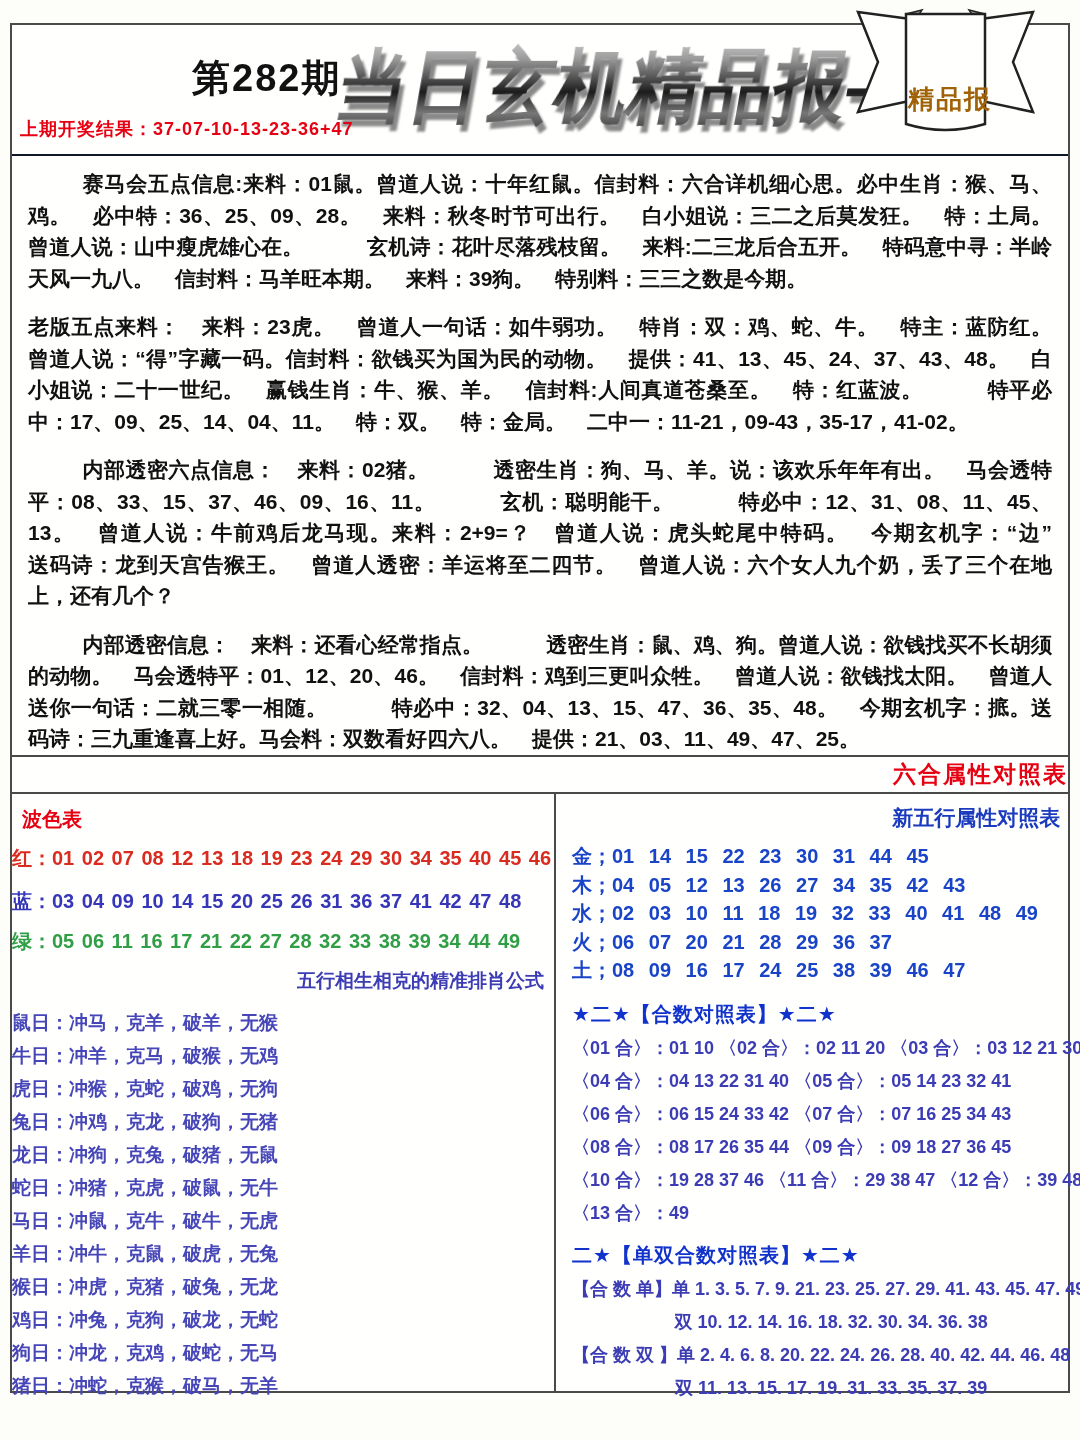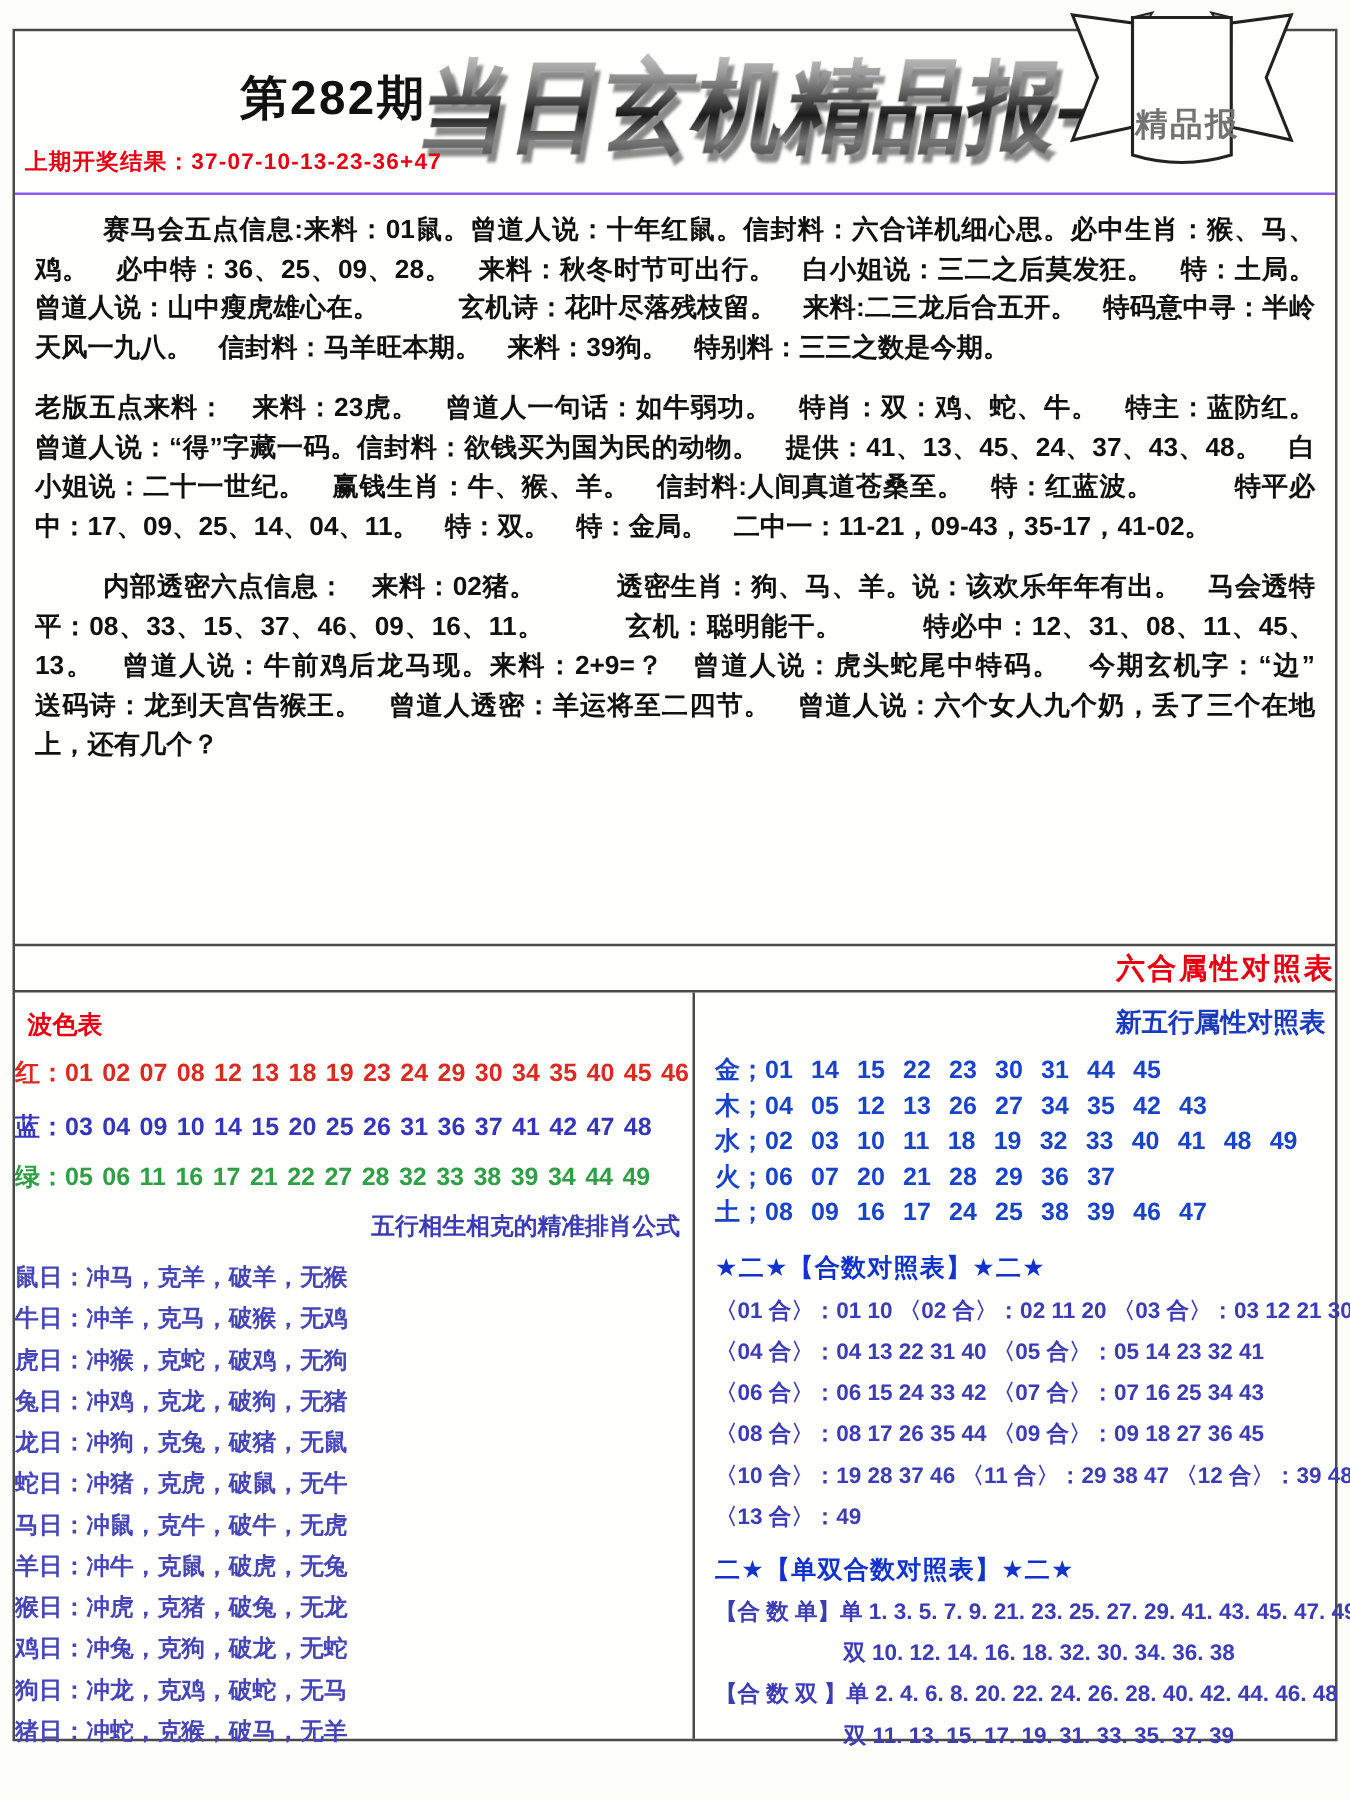--- a/index.html
+++ b/index.html
@@ -26,26 +26,26 @@
     filter:drop-shadow(5px 6px 1px rgba(40,40,40,.55));
     line-height:110px;
   }
   .lastdraw{
     position:absolute;left:8px;top:92px;font-size:18px;font-weight:800;
     color:#e60012;letter-spacing:1px;white-space:nowrap;
   }
   .ribbon{position:absolute;left:848px;top:-14px;width:195px;height:148px;}
   .ribbon-label{
     position:absolute;left:905px;top:82px;width:90px;text-align:center;
-    font-size:26px;font-weight:800;color:#737373;letter-spacing:2px;
+    font-size:26px;font-weight:800;color:#a16207;letter-spacing:2px;
   }
   
   .paras{
     position:absolute;left:0;top:129px;width:100%;height:603px;
-    border-top:2px solid #8b5cf6;border-bottom:2px solid #4a4a4a;
+    border-top:2px solid #0f172a;border-bottom:2px solid #4a4a4a;
     box-sizing:border-box;padding:12px 16px 0 16px;
   }
   .paras p{
     margin:0 0 17px 0;font-size:21px;font-weight:700;line-height:31.5px;
     text-align:justify;color:#111;
   }
   .paras p.indent{text-indent:2.6em;}
   
   .section-strip{
     position:absolute;left:0;top:732px;width:100%;height:37px;
@@ -88,20 +88,21 @@
   <div class="issue">第282期</div>
 
   <div class="title3d">当日玄机精品报—B</div>
 
   <div class="lastdraw">上期开奖结果：37-07-10-13-23-36+47</div>
 
   <div class="paras">
     <p class="indent">赛马会五点信息:来料：01鼠。曾道人说：十年红鼠。信封料：六合详机细心思。必中生肖：猴、马、鸡。　必中特：36、25、09、28。　来料：秋冬时节可出行。　白小姐说：三二之后莫发狂。　特：土局。　曾道人说：山中瘦虎雄心在。　　　玄机诗：花叶尽落残枝留。　来料:二三龙后合五开。　特码意中寻：半岭天风一九八。　信封料：马羊旺本期。　来料：39狗。　特别料：三三之数是今期。</p>
     <p>老版五点来料：　来料：23虎。　曾道人一句话：如牛弱功。　特肖：双：鸡、蛇、牛。　特主：蓝防红。　曾道人说：“得”字藏一码。信封料：欲钱买为国为民的动物。　提供：41、13、45、24、37、43、48。　白小姐说：二十一世纪。　赢钱生肖：牛、猴、羊。　信封料:人间真道苍桑至。　特：红蓝波。　　　特平必中：17、09、25、14、04、11。　特：双。　特：金局。　二中一：11-21，09-43，35-17，41-02。</p>
     <p class="indent">内部透密六点信息：　来料：02猪。　　　透密生肖：狗、马、羊。说：该欢乐年年有出。　马会透特平：08、33、15、37、46、09、16、11。　　　玄机：聪明能干。　　　特必中：12、31、08、11、45、13。　曾道人说：牛前鸡后龙马现。来料：2+9=？　曾道人说：虎头蛇尾中特码。　今期玄机字：“边”　　　送码诗：龙到天宫告猴王。　曾道人透密：羊运将至二四节。　曾道人说：六个女人九个奶，丢了三个在地上，还有几个？</p>
+    <p class="indent">内部透密信息：　来料：还看心经常指点。　　　透密生肖：鼠、鸡、狗。曾道人说：欲钱找买不长胡须的动物。　马会透特平：01、12、20、46。　信封料：鸡到三更叫众牲。　曾道人说：欲钱找太阳。　曾道人送你一句话：二就三零一相随。　　　特必中：32、04、13、15、47、36、35、48。　今期玄机字：掋。送码诗：三九重逢喜上好。马会料：双数看好四六八。　提供：21、03、11、49、47、25。</p>
   </div>
 
   <div class="section-strip">
     <span class="st">六合属性对照表</span>
   </div>
 
   <div class="cols">
 
     <div class="col-left">
       <div class="bose-title">波色表</div>

